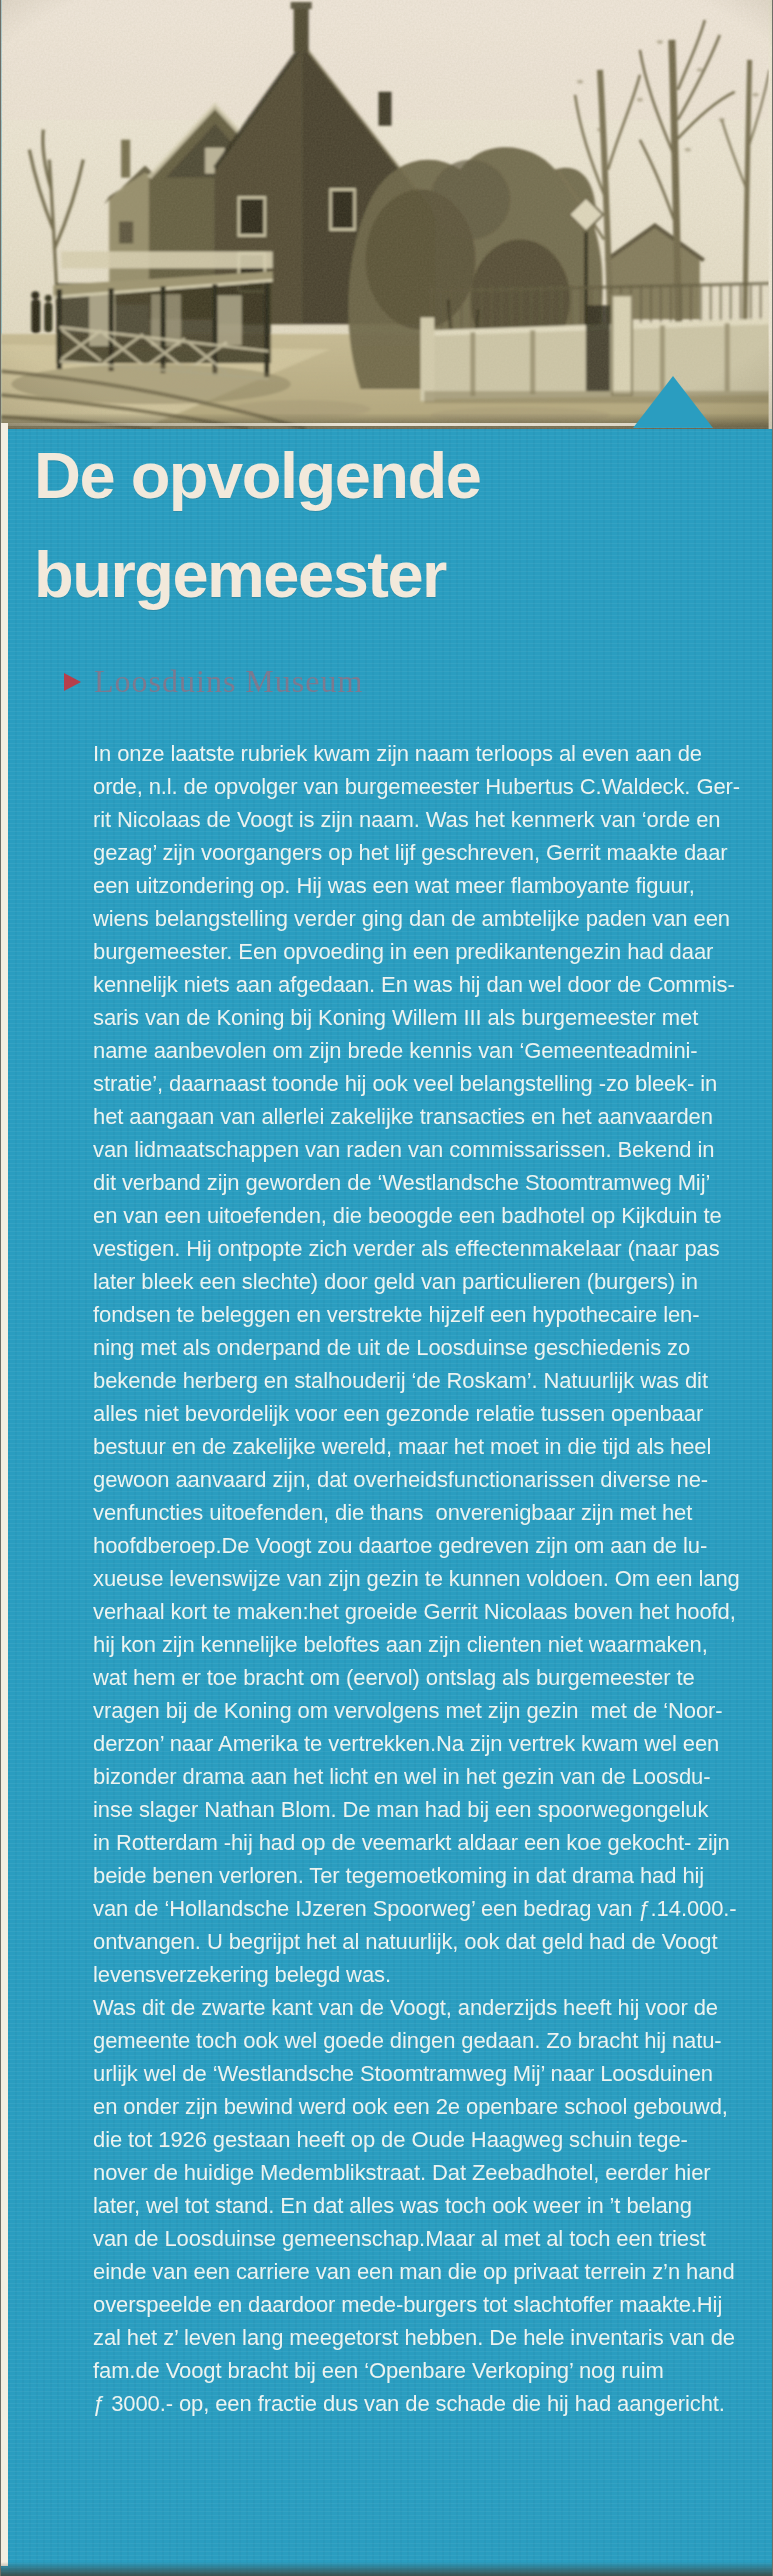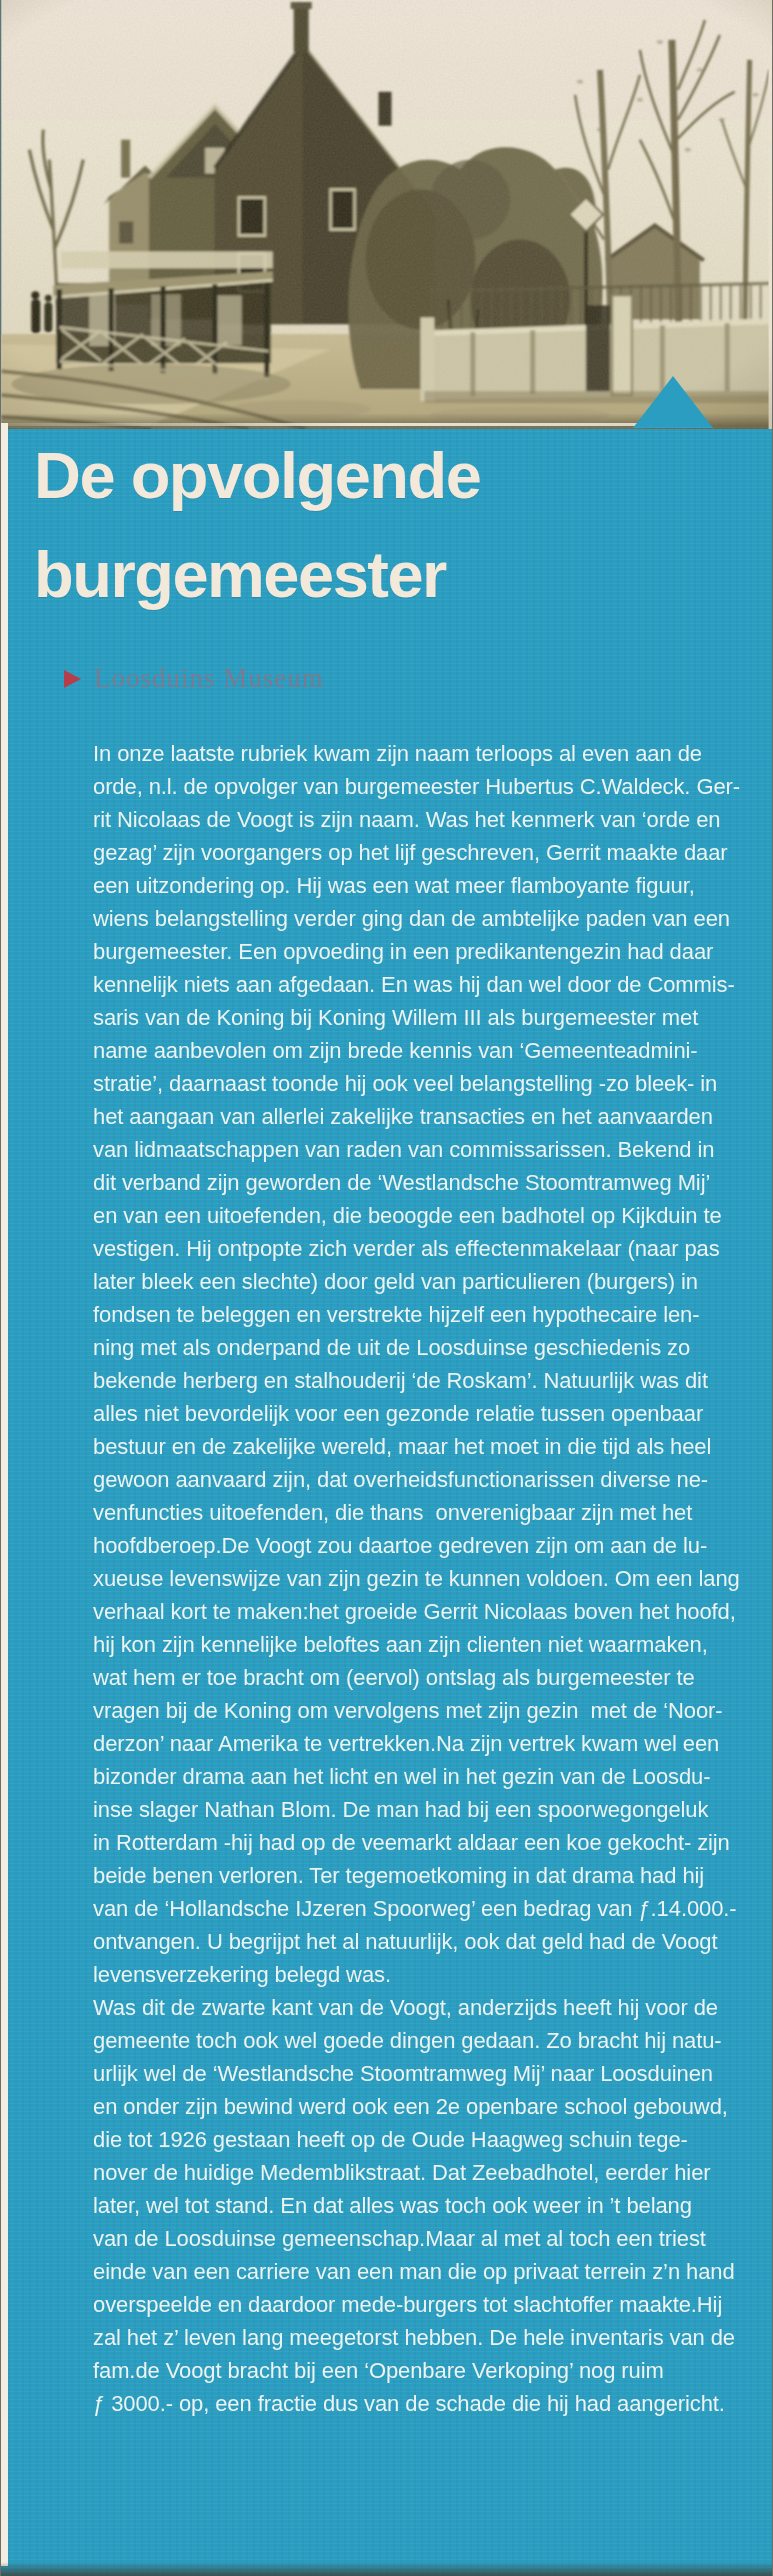--- a/index.html
+++ b/index.html
@@ -27,21 +27,21 @@
       repeating-linear-gradient(90deg, rgba(10,60,80,.035) 0 2px, rgba(0,0,0,0) 2px 7px);}
   
   .content{position:absolute;inset:0;z-index:5;}
   .title{position:absolute;left:33px;top:426px;margin:0;
     font-size:65px;line-height:99px;font-weight:bold;letter-spacing:-1.5px;
     color:var(--title);text-shadow:0 1px 0 rgba(40,90,105,.25);}
   .title span{display:block;}
   .byline{position:absolute;left:63px;top:663px;display:flex;align-items:center;gap:13px;}
   .arrow{width:0;height:0;border-top:9px solid transparent;border-bottom:9px solid transparent;
     border-left:17px solid var(--accent);opacity:.92;}
-  .byline-text{font-family:"Liberation Serif",serif;font-size:27px;letter-spacing:1px;
+  .byline-text{font-family:"Liberation Serif",serif;font-size:32px;letter-spacing:1px;
     color:var(--byline);opacity:.85;}
   .article{position:absolute;left:45px;top:737px;width:711px;
     font-size:22px;line-height:33px;letter-spacing:-0.1px;color:var(--body-text);margin-left:47px;}
   .article .line{white-space:pre;height:33px;}
   
   .paper-edge{position:absolute;left:0;top:423px;width:7px;height:2143px;z-index:6;
     background:var(--paper);}
   .bottom-shadow{position:absolute;left:0;bottom:0;width:774px;height:14px;z-index:7;
     background:linear-gradient(to bottom, rgba(62,61,50,0), rgba(62,61,50,.8));}
 </style>

